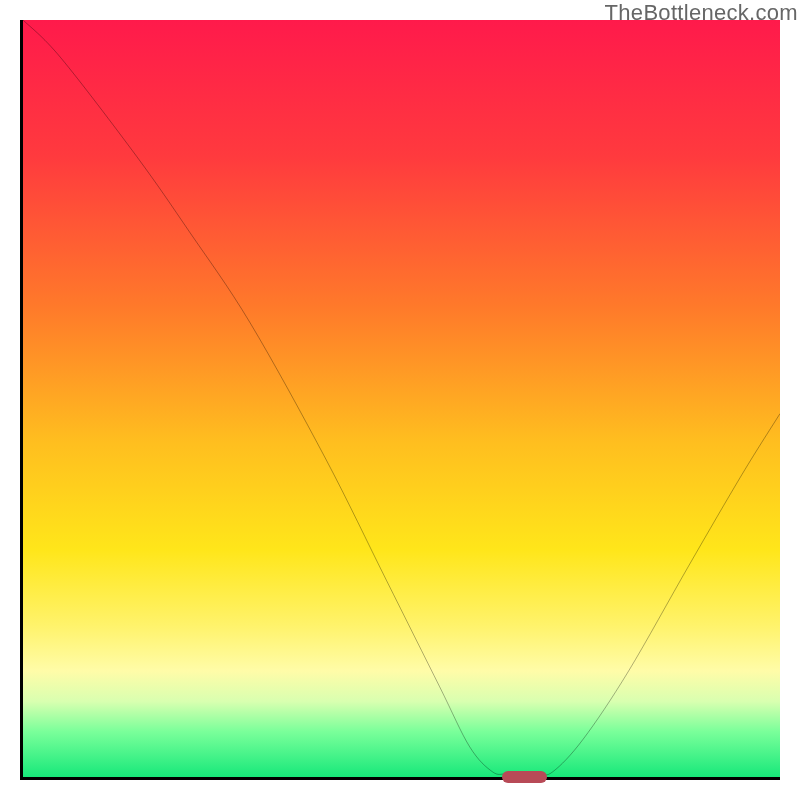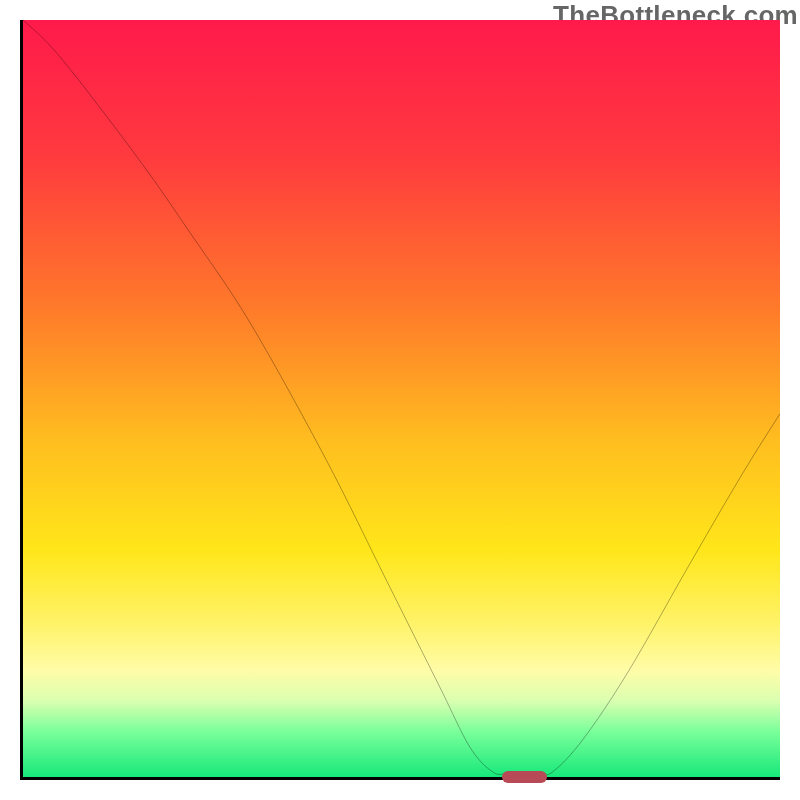--- a/index.html
+++ b/index.html
@@ -36,22 +36,22 @@
       #d9ffb0 90%,
       #7aff9a 94%,
       #17e87a 100%
     );
   }
   .watermark {
     position: absolute;
     right: 2px;
     top: 0px;
     color: #666;
-    font-size: 26px;
-    font-weight: 700;
+    font-size: 22px;
+    font-weight: 400;
     letter-spacing: 0.3px;
   }
   .line-layer {
     position: absolute;
     left: 0;
     top: 0;
     width: 100%;
     height: 100%;
     pointer-events: none;
   }

